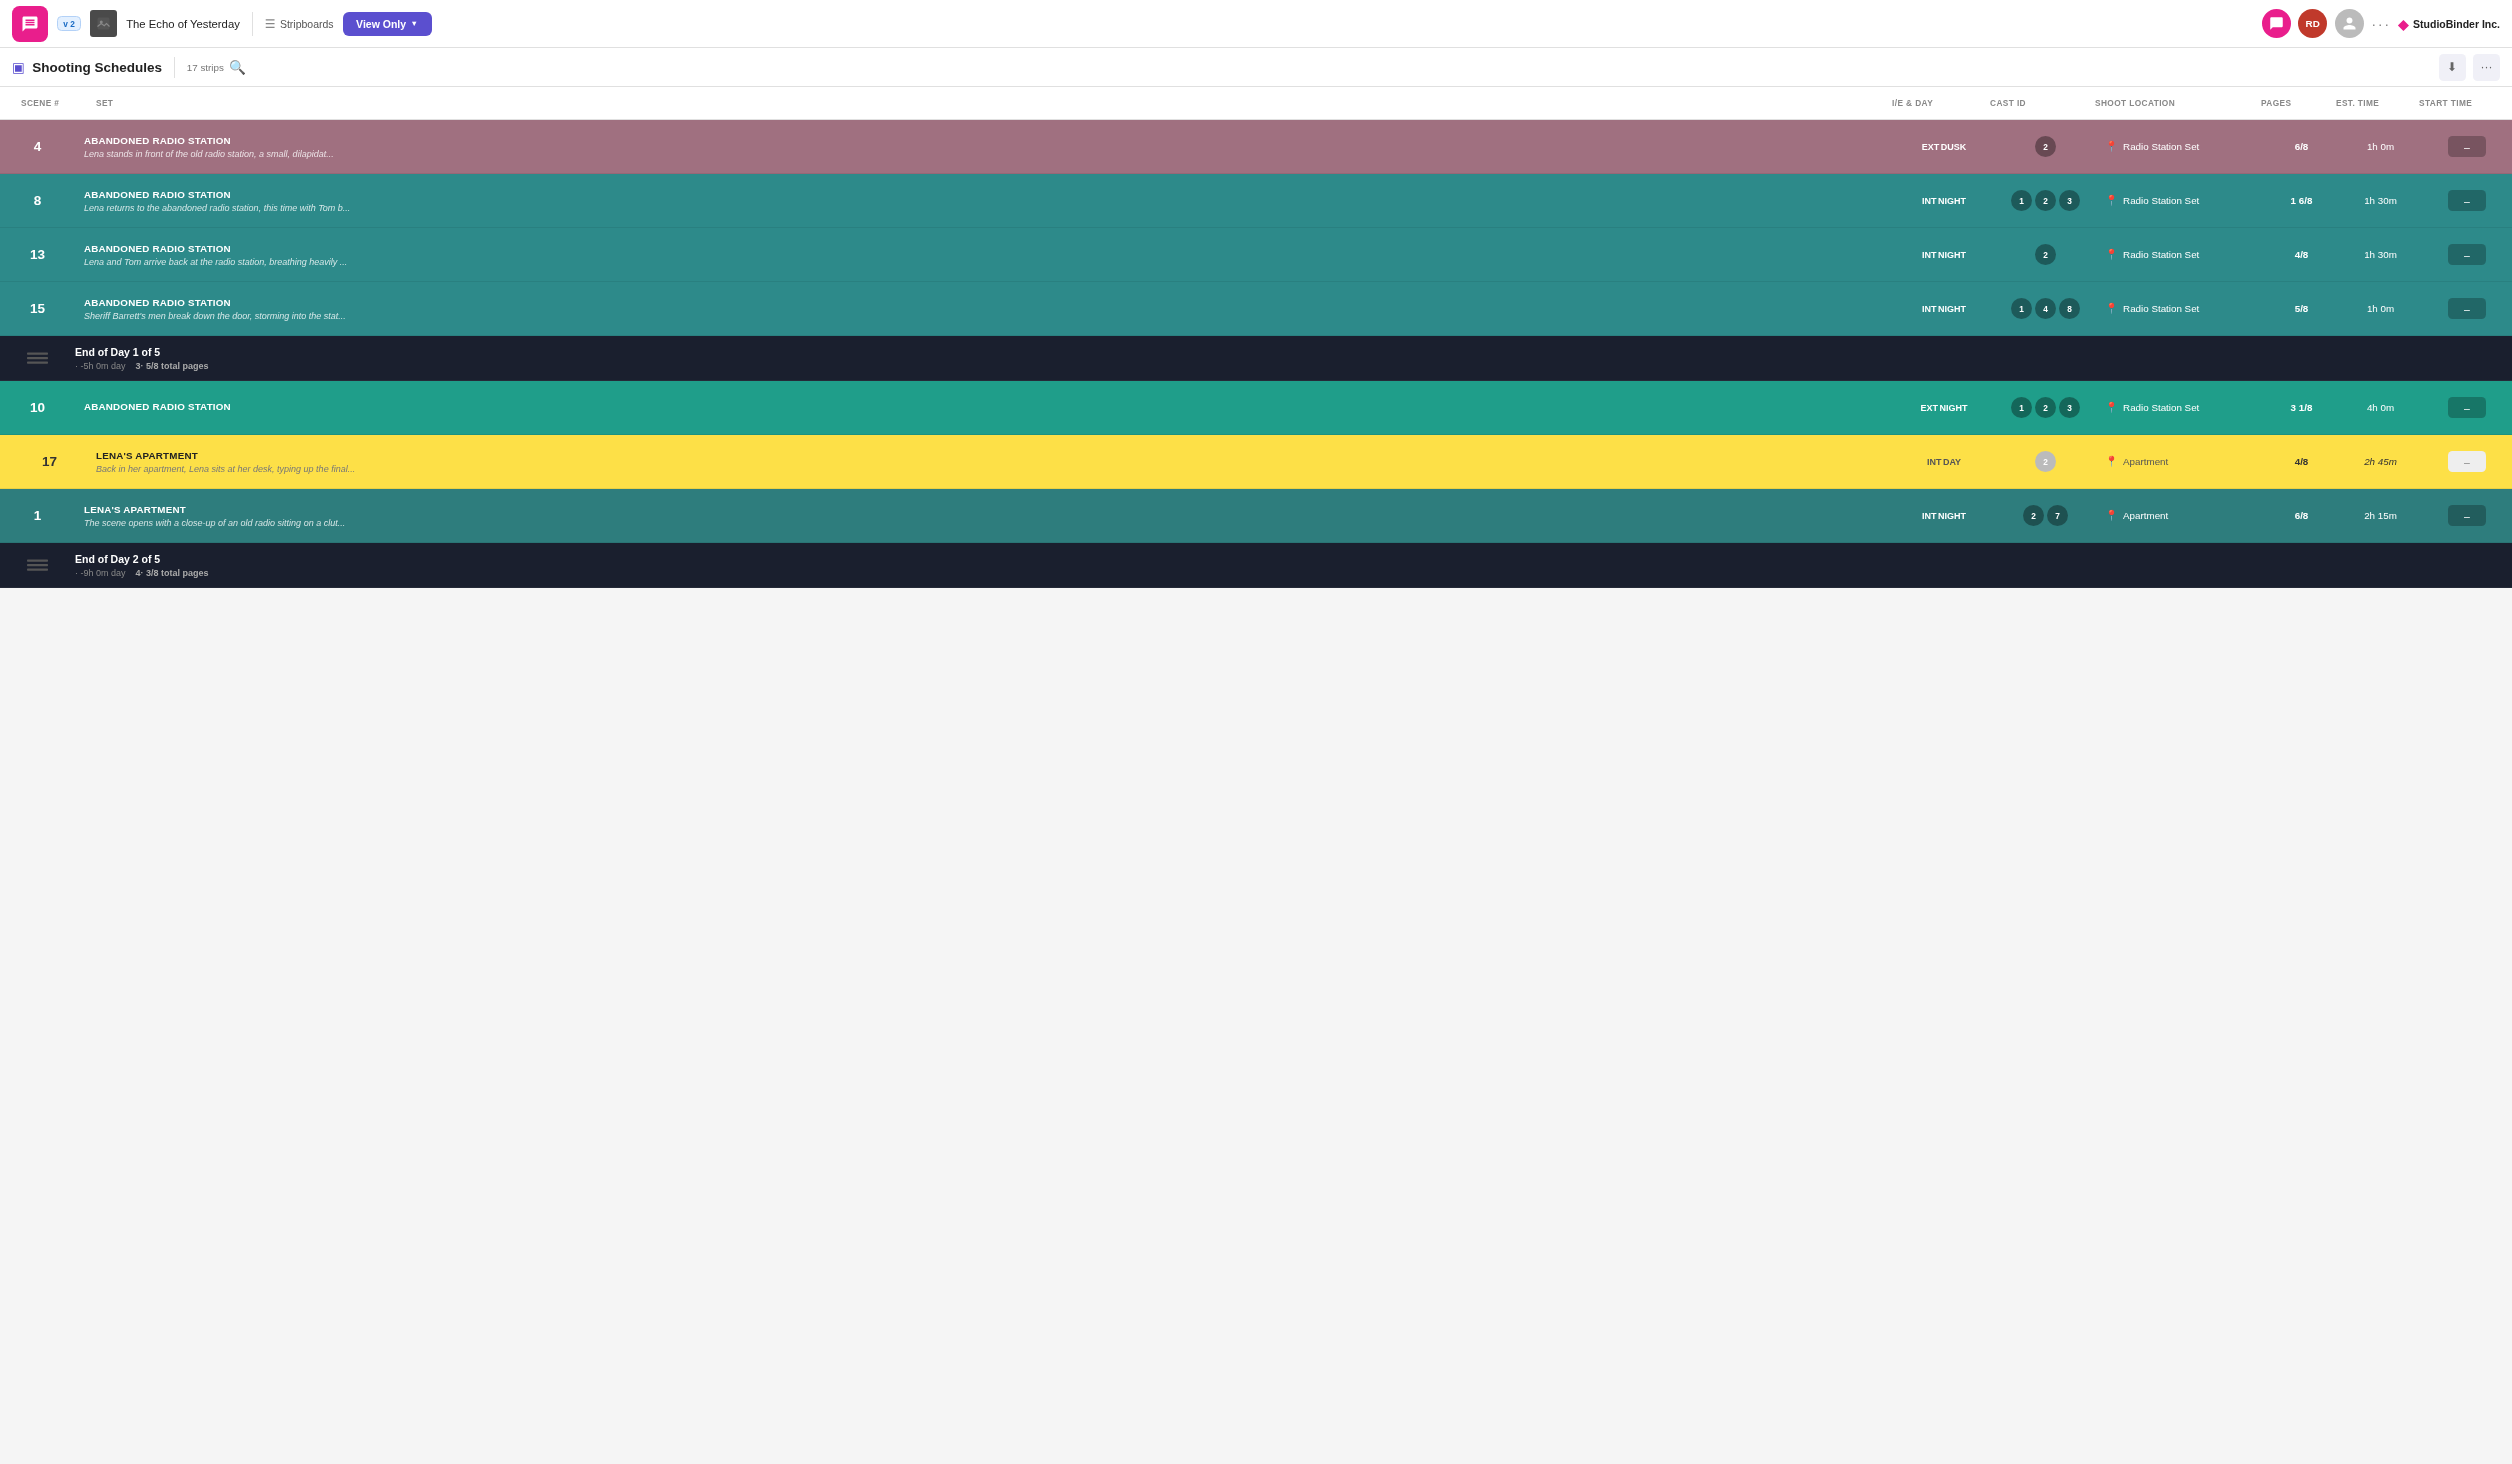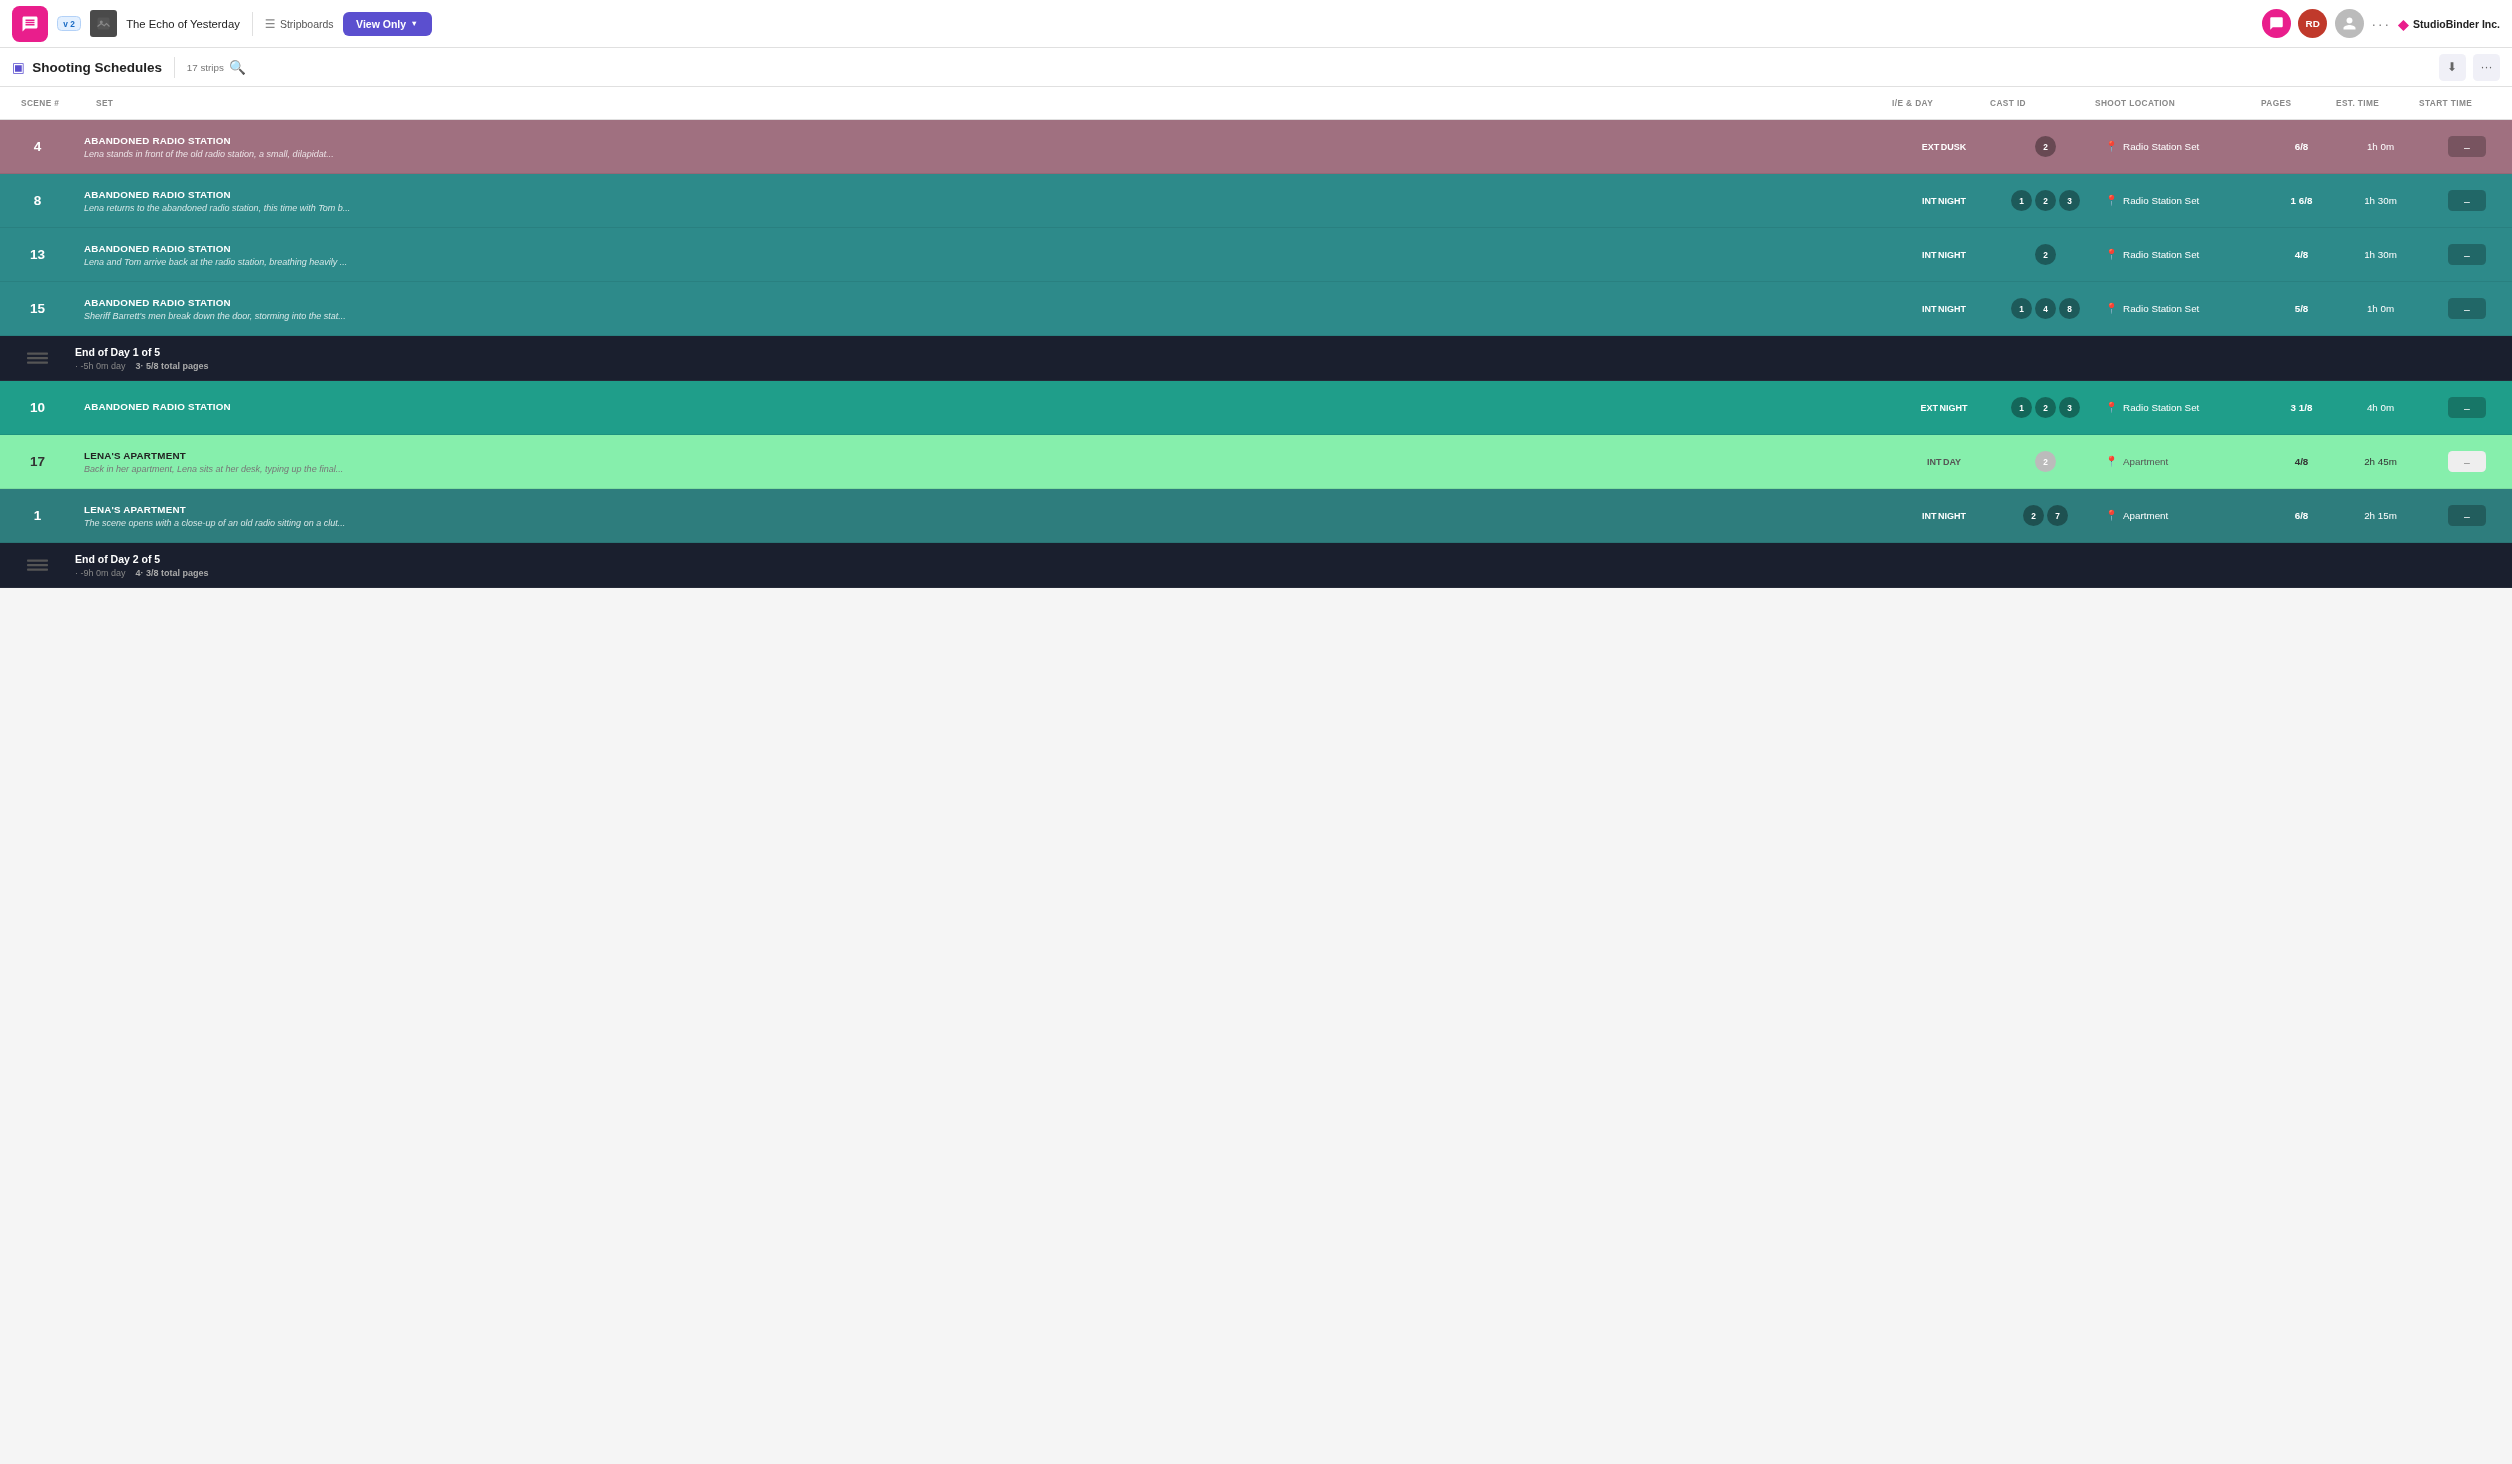--- a/index.html
+++ b/index.html
@@ -84,21 +84,21 @@
 
     
     .scene-row {
       display: grid;
       grid-template-columns: 75px 1fr 98px 105px 166px 75px 83px 90px;
       align-items: center; min-height: 54px; border-bottom: 0.8px solid rgba(0,0,0,0.07);
     }
     .scene-row.color-mauve { background: #a07080; }
     .scene-row.color-teal { background: #2d8a8a; }
     .scene-row.color-teal-bright { background: #1f9e8a; }
-    .scene-row.color-white { background: #86efac; }
+    .scene-row.color-white { background: #fde047; padding-left: 12px; }
     .scene-row.color-teal2 { background: #2e7d7d; }
 
     .scene-num {
       display: flex; align-items: center; justify-content: center;
       font-size: 13.5px; font-weight: 700; color: #fff;
     }
     .scene-row.color-white .scene-num { color: #333; }
 
     .scene-info { padding: 7.5px 9px; }
     .scene-set-name { font-size: 9.8px; font-weight: 800; color: #fff; letter-spacing: 0.2px; margin-bottom: 3px; }
@@ -123,21 +123,21 @@
 
     .location { display: flex; align-items: center; gap: 4.5px; padding: 0 7.5px; color: #fff; font-size: 9.8px; }
     .scene-row.color-white .location { color: #555; }
     .loc-icon { font-size: 10.5px; }
 
     .pages { text-align: center; font-size: 9.8px; font-weight: 600; color: #fff; }
     .scene-row.color-white .pages { color: #333; }
     .pages .bold { font-weight: 800; }
 
     .est-time { text-align: center; font-size: 9.8px; font-weight: 500; color: #fff; }
-    .scene-row.color-white .est-time { color: #333; }
+    .scene-row.color-white .est-time { color: #333; font-style: italic; }
 
     .start-time-cell { display: flex; align-items: center; justify-content: center; }
     .start-time-btn {
       background: rgba(0,0,0,0.25); border: none; border-radius: 4.5px;
       color: #fff; font-size: 10.5px; padding: 4.5px 13.5px; cursor: pointer;
       min-width: 38px; text-align: center;
     }
     .scene-row.color-white .start-time-btn { background: #eee; color: #888; }
 
     

